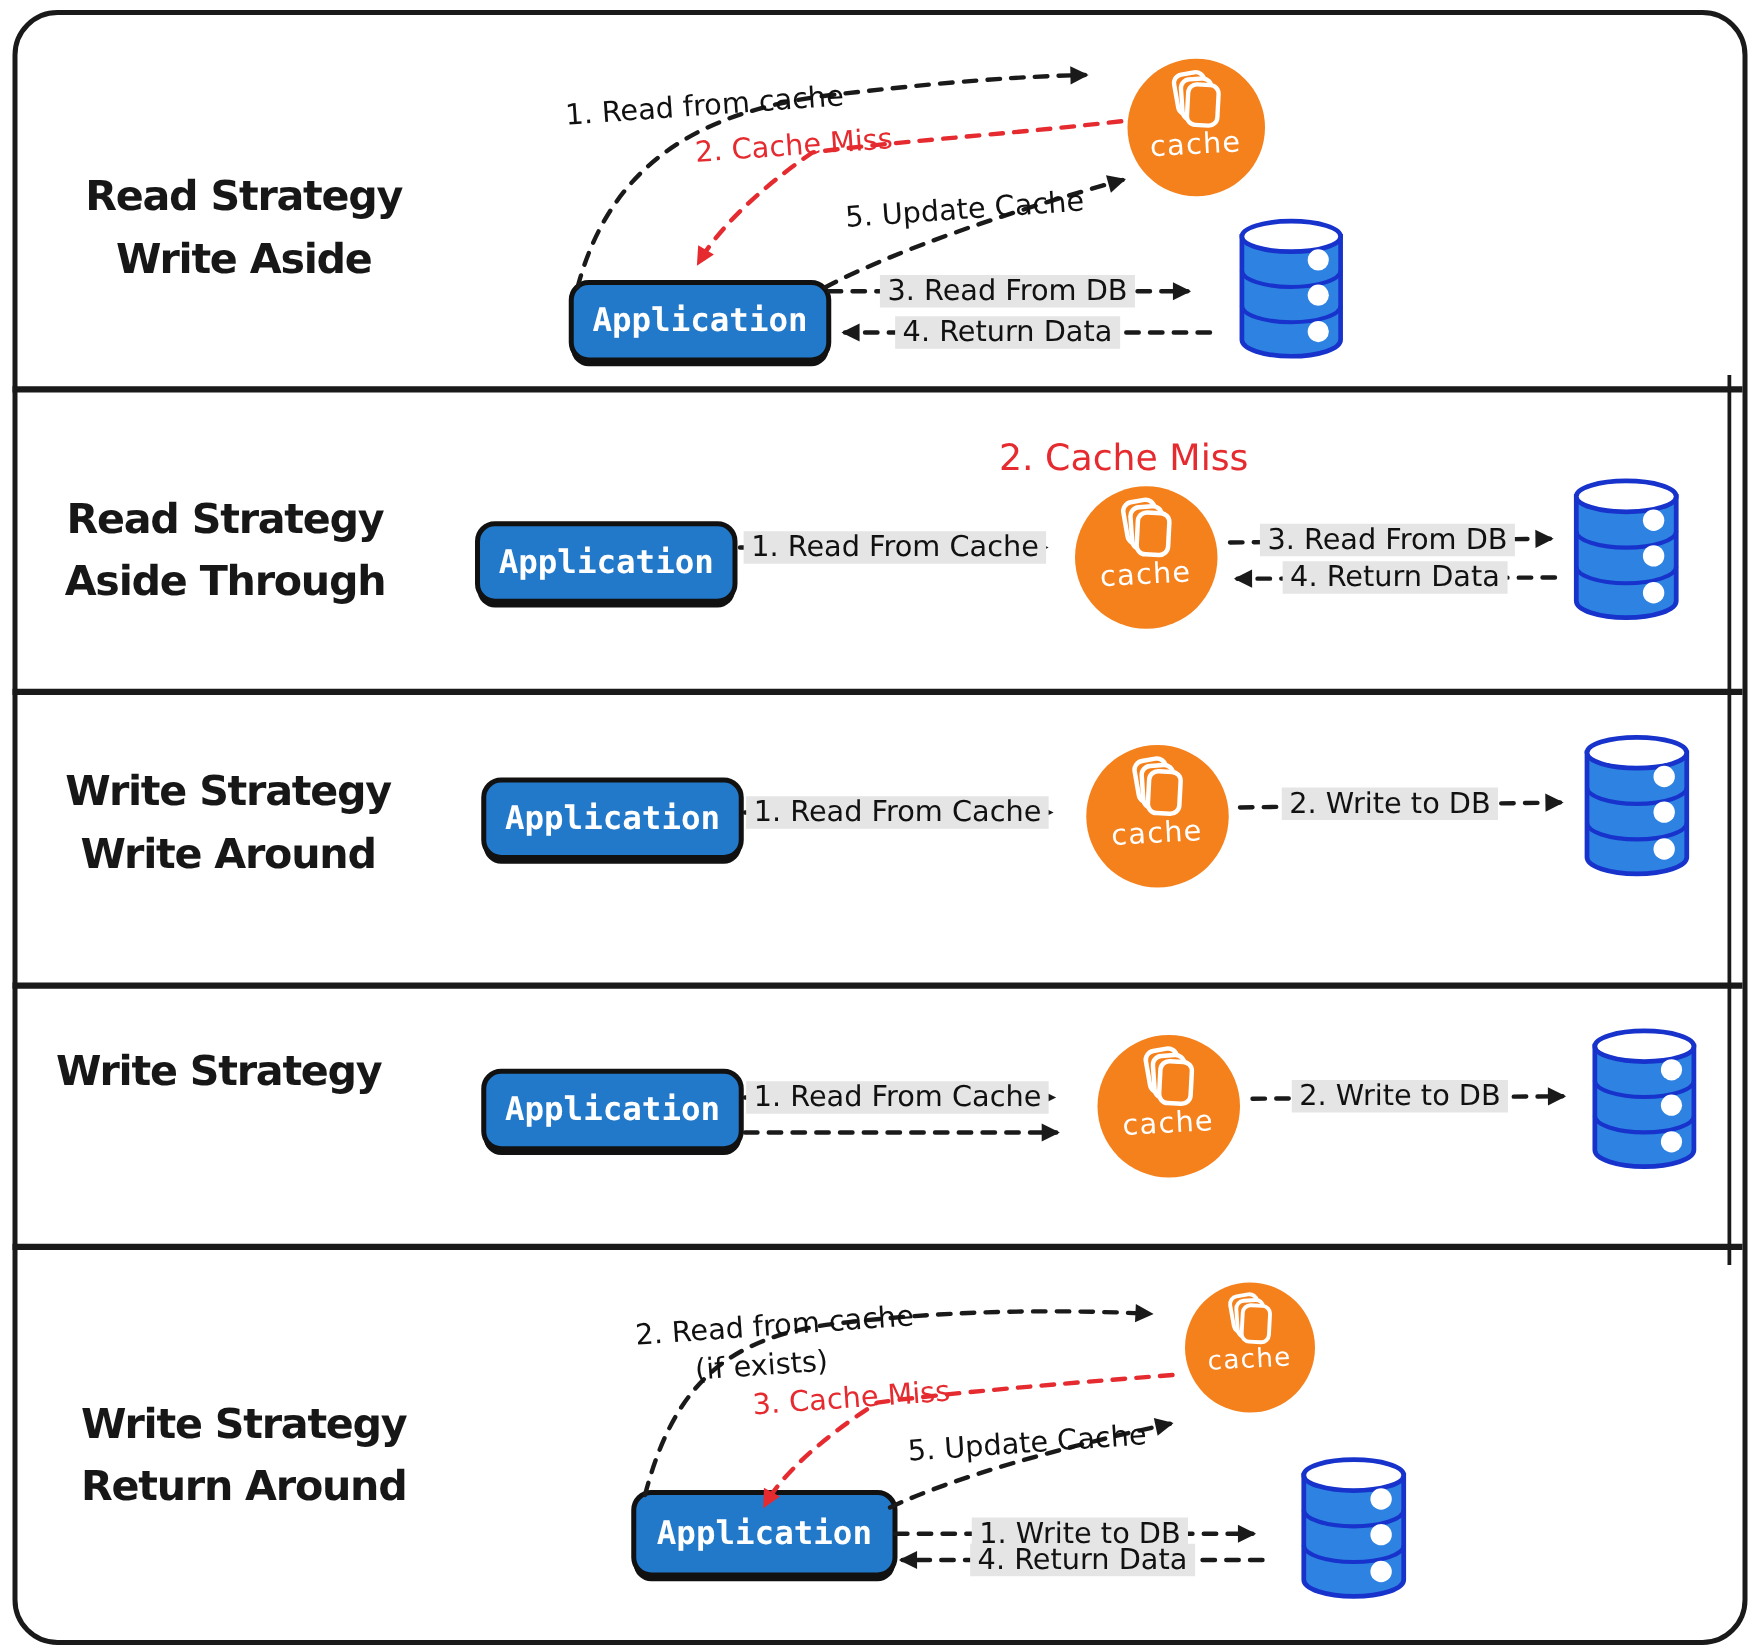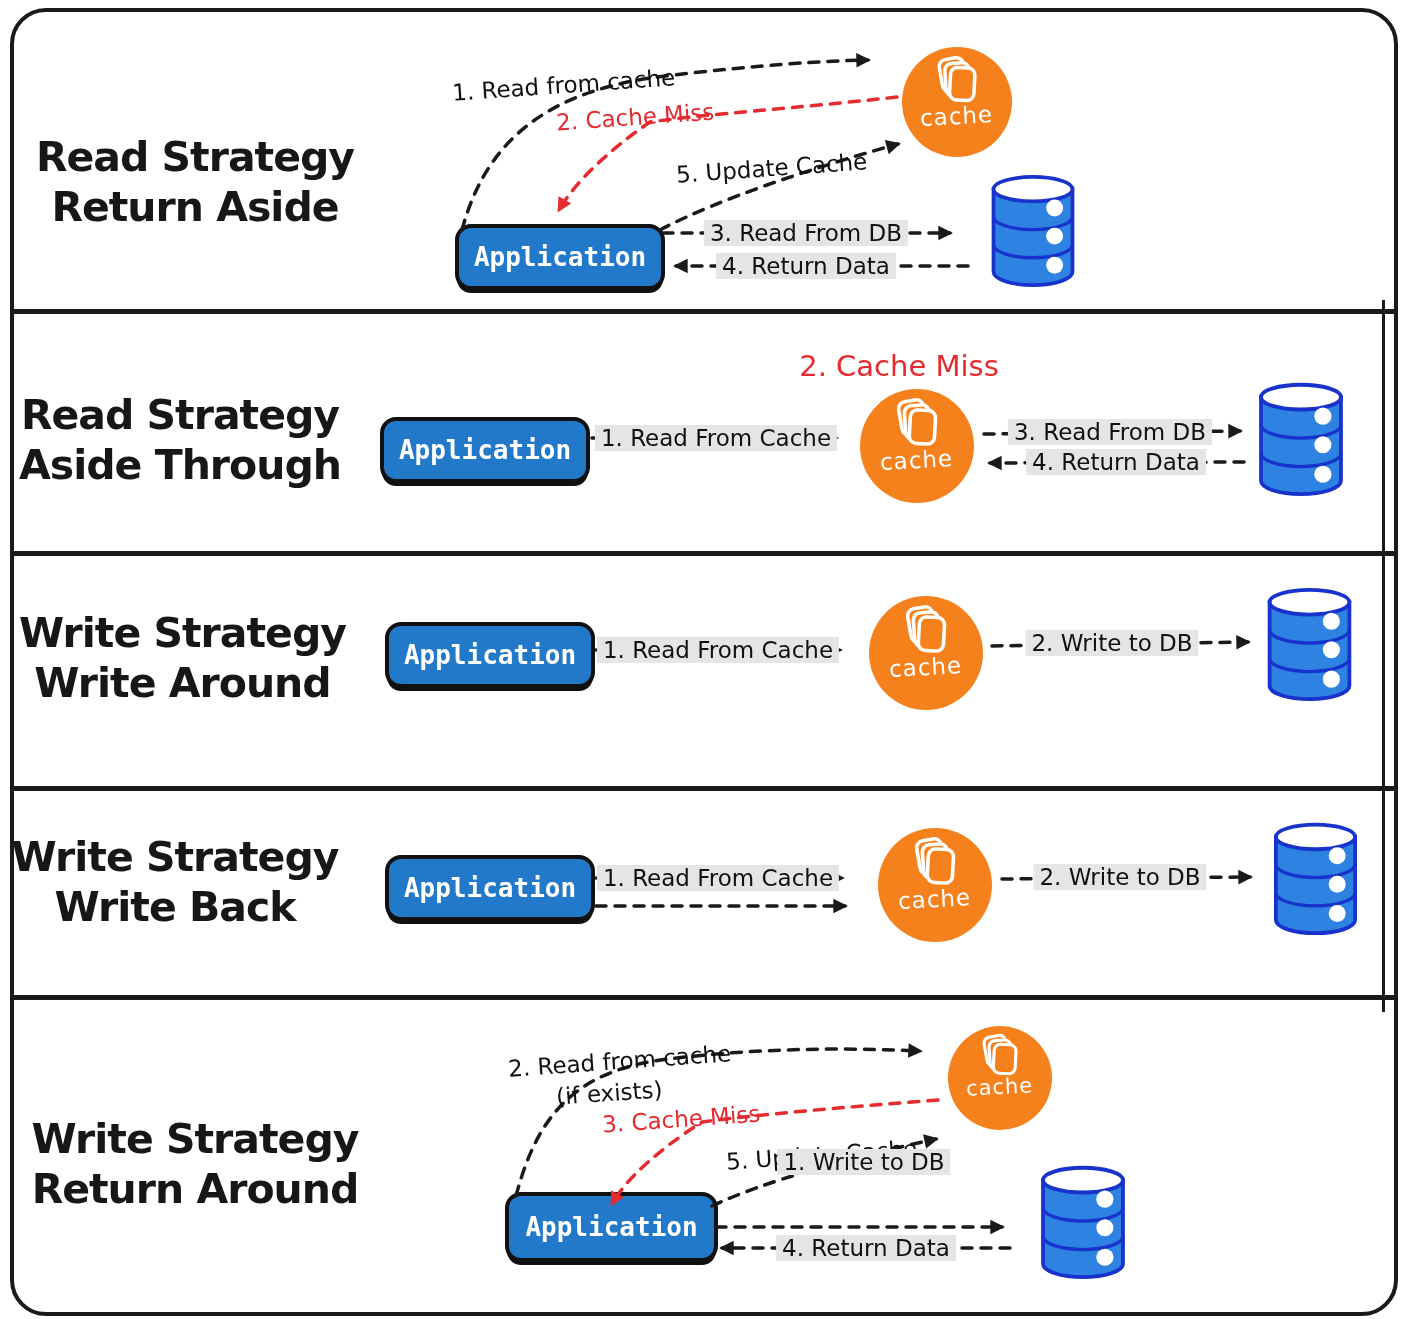--- a/index.html
+++ b/index.html
@@ -4,21 +4,21 @@
 <style>
   html,body{margin:0;padding:0;background:#fff;}
   .stage{position:relative;width:1404px;height:1319px;background:#fff;overflow:hidden;
          font-family:"DejaVu Sans",sans-serif;color:#1a1a1a;}
   .outer-border{position:absolute;left:10px;top:8px;width:1380px;height:1300px;
                 border:4px solid #1a1a1a;border-radius:36px;}
   .inner-right{position:absolute;left:1382px;top:300px;width:3px;height:712px;background:#1a1a1a;}
   .divider{position:absolute;left:10px;width:1384px;height:5px;background:#1a1a1a;}
   .divider.d1{top:309px;}.divider.d2{top:551px;}.divider.d3{top:786px;}.divider.d4{top:995px;}
 
-  .panel-title{position:absolute;text-align:center;font-weight:bold;font-size:41px;
+  .panel-title{position:absolute;text-align:center;font-weight:bold;font-size:33px;
                line-height:50px;letter-spacing:-1px;color:#171717;}
   .t1{left:20px;top:132px;width:350px;}
   .t2{left:10px;top:390px;width:340px;}
   .t3{left:10px;top:608px;width:345px;}
   .t4{left:5px;top:832px;width:340px;}
   .t5{left:20px;top:1114px;width:350px;}
 
   .app{position:absolute;background:#2279c9;border:4px solid #111;border-radius:16px;
        display:flex;align-items:center;justify-content:center;color:#fff;
        font-family:"DejaVu Sans Mono",monospace;font-weight:bold;font-size:26px;
@@ -89,33 +89,32 @@
   <div class="inner-right"></div>
   <div class="divider d1"></div>
   <div class="divider d2"></div>
   <div class="divider d3"></div>
   <div class="divider d4"></div>
 
   <div class="nodes">
 
     <div class="panel-title t1">
       <div>Read Strategy</div>
-      <div>Return Aside</div>
+      <div>Write Aside</div>
     </div>
     <div class="panel-title t2">
       <div>Read Strategy</div>
       <div>Aside Through</div>
     </div>
     <div class="panel-title t3">
       <div>Write Strategy</div>
       <div>Write Around</div>
     </div>
     <div class="panel-title t4">
       <div>Write Strategy</div>
-      <div>Write Back</div>
     </div>
     <div class="panel-title t5">
       <div>Write Strategy</div>
       <div>Return Around</div>
     </div>
 
     <div class="app app1">
         <span>Application</span>
       </div>
     <div class="app app2">
@@ -231,17 +230,17 @@
     <div class="lbl rowlbl" style="left:718px;top:650px;">1. Read From Cache</div>
     <div class="lbl rowlbl" style="left:1112px;top:643px;">2. Write to DB</div>
 
     <div class="lbl rowlbl" style="left:718px;top:878px;">1. Read From Cache</div>
     <div class="lbl rowlbl" style="left:1120px;top:877px;">2. Write to DB</div>
 
     <div class="lbl rot" style="left:508px;top:1048px;">2. Read from cache</div>
     <div class="lbl rot" style="left:556px;top:1080px;">(if exists)</div>
     <div class="lbl red rot" style="left:602px;top:1106px;">3. Cache Miss</div>
     <div class="lbl rot" style="left:726px;top:1142px;">5. Update Cache</div>
-    <div class="lbl rowlbl" style="left:864px;top:1162px;">1. Write to DB</div>
+    <div class="lbl rowlbl" style="left:864px;top:1227px;">1. Write to DB</div>
     <div class="lbl rowlbl" style="left:866px;top:1248px;">4. Return Data</div>
   </div>
 
 </div>
 
 </body></html>

